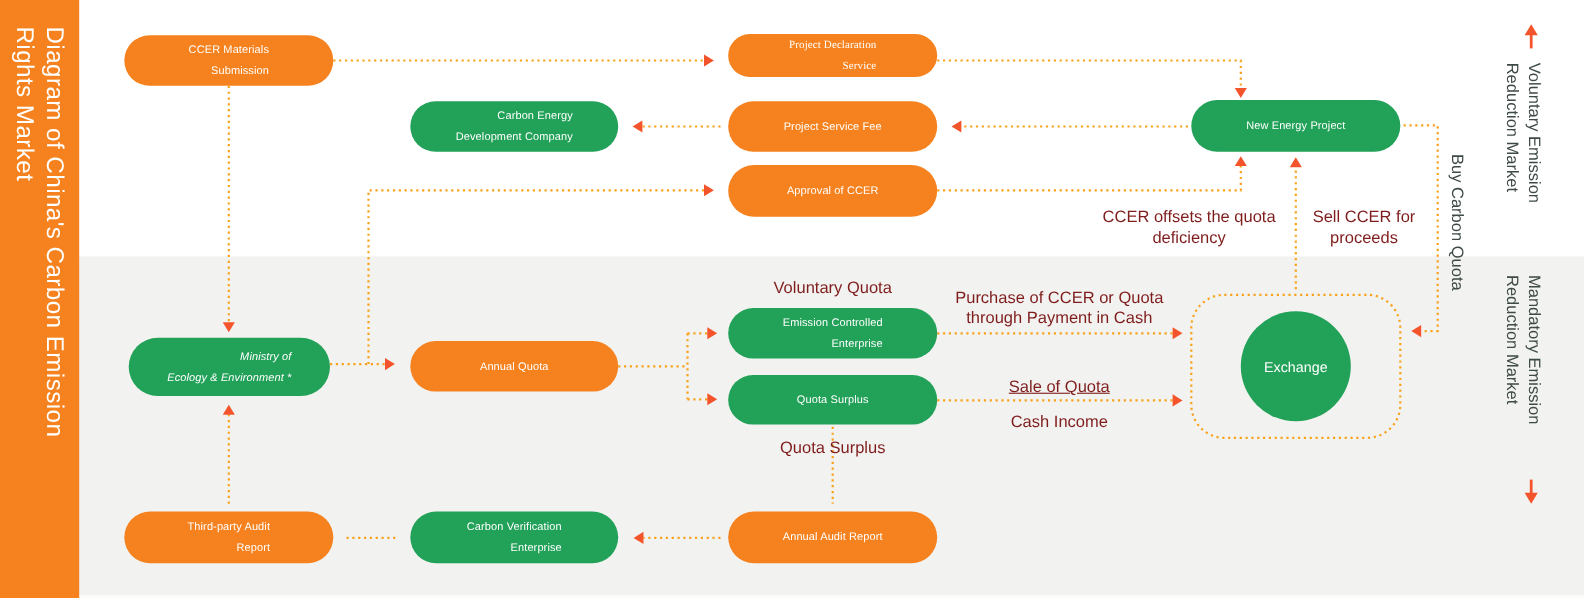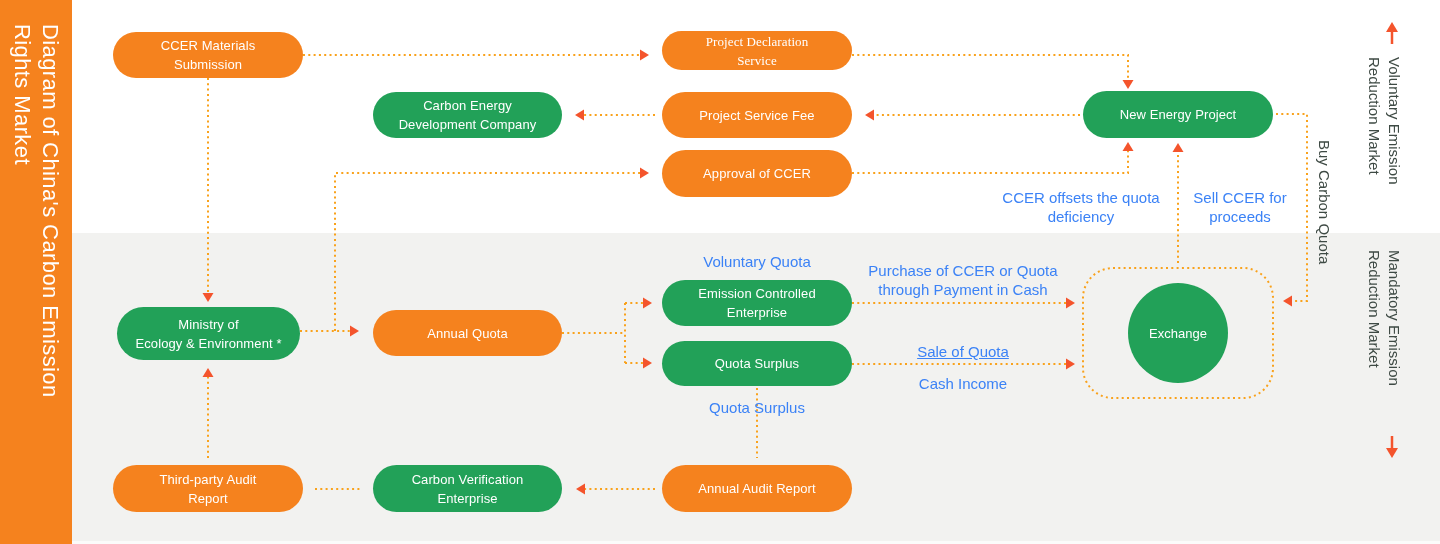--- a/index.html
+++ b/index.html
@@ -6,27 +6,27 @@
   .stage{
     position:relative;width:1440px;height:544px;overflow:hidden;
     font-family:"Liberation Sans","DejaVu Sans",sans-serif;
     background:#ffffff;
   }
   .bg-bottom{position:absolute;left:0;top:233px;width:1440px;height:308px;background:#f2f2f0;}
   .bg-footer{position:absolute;left:0;top:541px;width:1440px;height:3px;background:#fbfbfa;}
   .wires{position:absolute;left:0;top:0;width:1440px;height:544px;}
   .node{
     position:absolute;display:flex;align-items:center;justify-content:center;
-    border-radius:27px;color:#ffffff;font-size:13px;line-height:19px;
-    text-align:center;white-space:pre-line;font-weight:500;letter-spacing:.1px;
+    border-radius:27px;color:#ffffff;font-size:10px;line-height:19px;
+    text-align:right;white-space:pre-line;font-weight:500;letter-spacing:.1px;
   }
   .orange{background:#f5821e;}
   .green{background:#22a158;}
   .annot{
-    position:absolute;color:#3b82f6;font-size:15px;line-height:19px;
+    position:absolute;color:#7f1d1d;font-size:15px;line-height:19px;
     text-align:center;white-space:pre-line;
   }
   .leftbar{position:absolute;left:0;top:0;width:72px;height:544px;background:#f5821e;}
   .rot{
     position:absolute;transform:rotate(90deg);transform-origin:0 0;
     white-space:pre-line;
   }
   .title-rot{
     left:64px;top:24px;width:520px;height:56px;
     color:#ffffff;font-size:22px;line-height:28px;font-weight:500;letter-spacing:.4px;
@@ -137,21 +137,21 @@
 
   <div class="node orange" style="left:113px;top:32px;width:190px;height:46px;">CCER Materials
 Submission</div>
   <div class="node orange" style="left:662px;top:31px;width:190px;height:39px;font-family:Liberation Serif, serif;">Project Declaration
 Service</div>
   <div class="node green" style="left:373px;top:92px;width:189px;height:46px;">Carbon Energy
 Development Company</div>
   <div class="node orange" style="left:662px;top:92px;width:190px;height:46px;">Project Service Fee</div>
   <div class="node green" style="left:1083px;top:91px;width:190px;height:47px;">New Energy Project</div>
   <div class="node orange" style="left:662px;top:150px;width:190px;height:47px;">Approval of CCER</div>
-  <div class="node green" style="left:117px;top:307px;width:183px;height:53px;">Ministry of
+  <div class="node green" style="left:117px;top:307px;width:183px;height:53px;font-style:italic;">Ministry of
 Ecology &amp; Environment *</div>
   <div class="node orange" style="left:373px;top:310px;width:189px;height:46px;">Annual Quota</div>
   <div class="node green" style="left:662px;top:280px;width:190px;height:46px;">Emission Controlled
 Enterprise</div>
   <div class="node green" style="left:662px;top:341px;width:190px;height:45px;">Quota Surplus</div>
   <div class="node orange" style="left:113px;top:465px;width:190px;height:47px;">Third-party Audit
 Report</div>
   <div class="node green" style="left:373px;top:465px;width:189px;height:47px;">Carbon Verification
 Enterprise</div>
   <div class="node orange" style="left:662px;top:465px;width:190px;height:47px;">Annual Audit Report</div>

